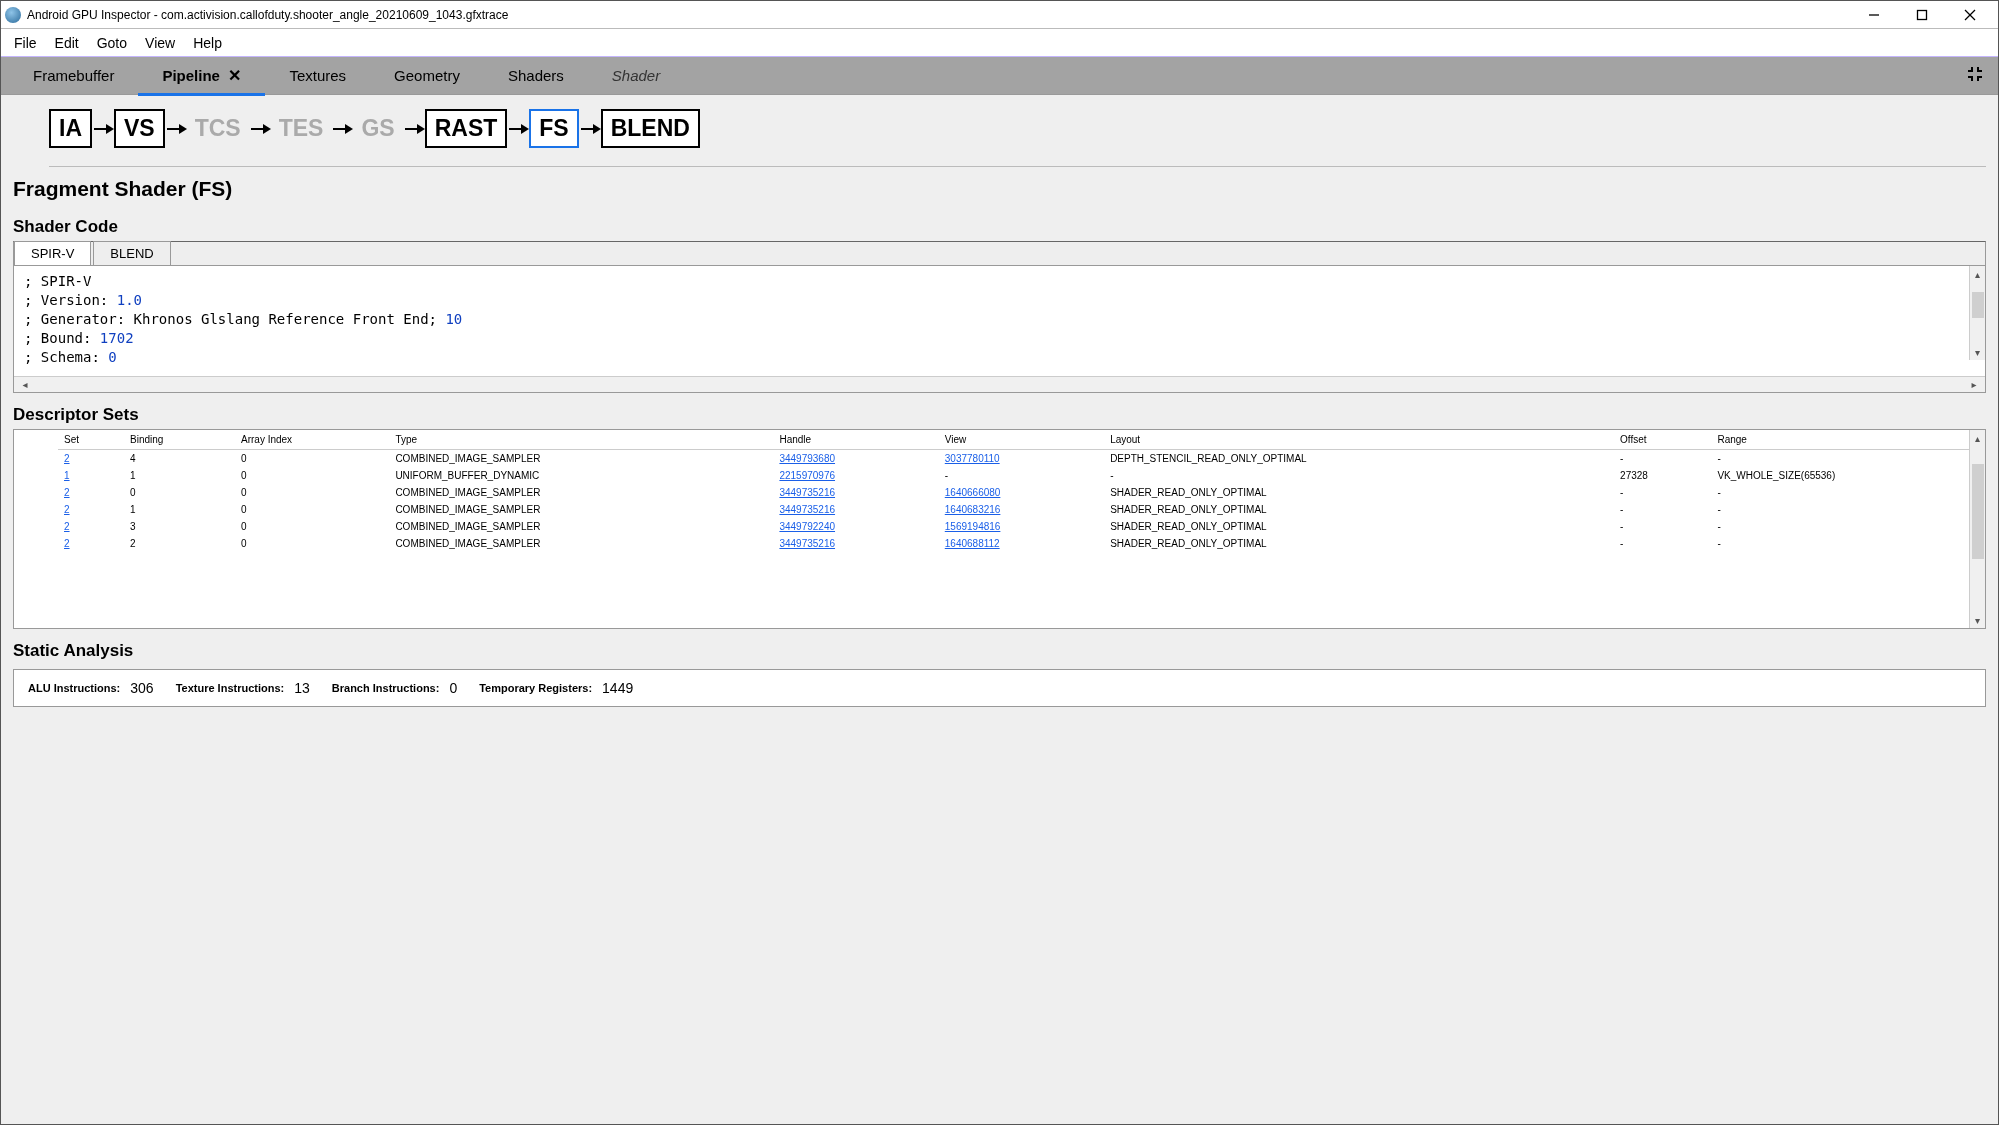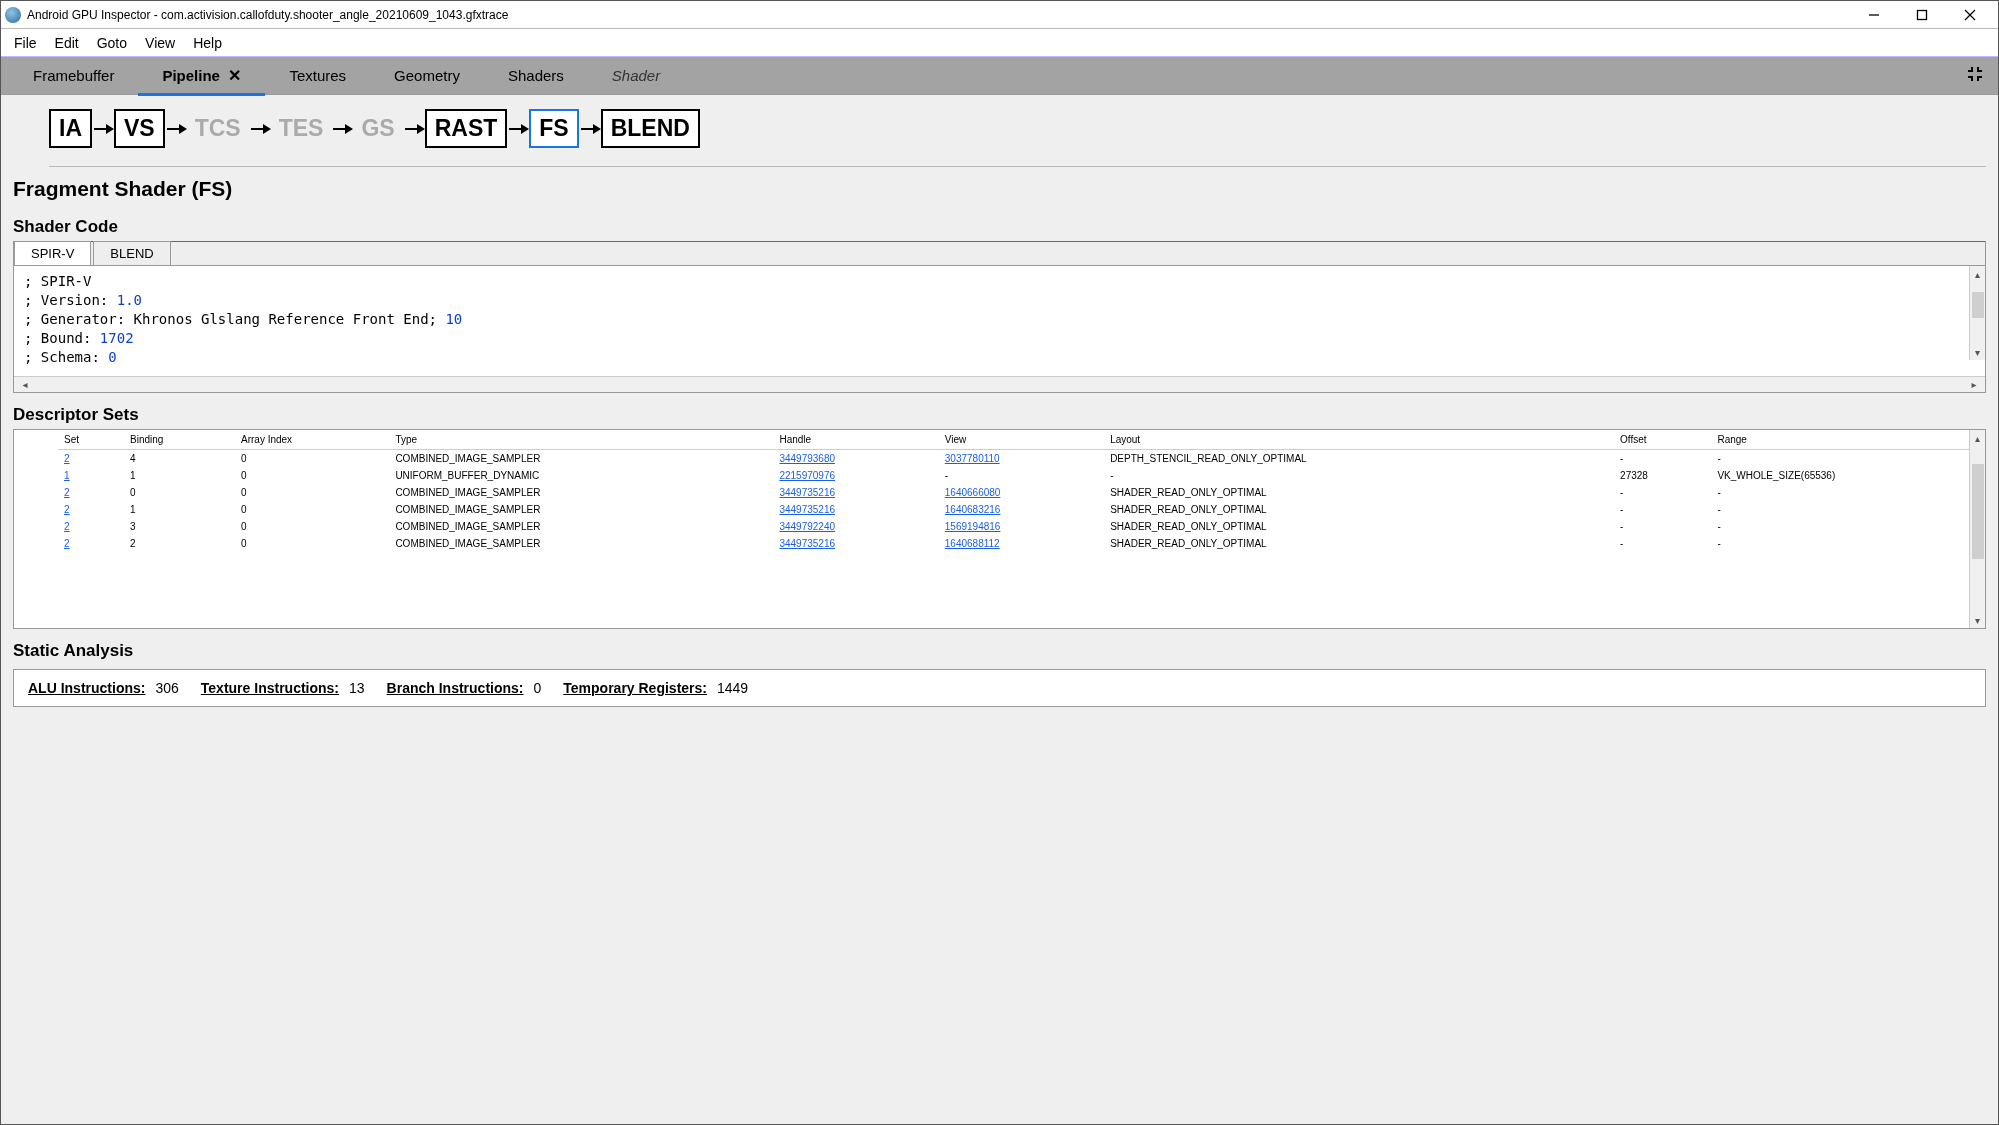--- a/index.html
+++ b/index.html
@@ -60,21 +60,21 @@
 .tbl { width:100%; border-collapse:collapse; font-size:10px;margin-left:44px; }
 .tbl th { text-align:left; font-weight:400; padding:4px 6px; border-bottom:1px solid #ccc; }
 .tbl td { padding:3px 6px; }
 .tbl a { color:#1a5fe8; text-decoration:underline; }
 .tbl-scroll-v { position:absolute; right:0; top:0; bottom:0; width:16px; background:#f0f0f0; border-left:1px solid #ccc; display:flex; flex-direction:column; align-items:center; justify-content:space-between; }
 .tbl-scroll-v .thumb { width:12px; height:95px; background:#cfcfcf; margin-top:18px; }
 .tbl-scroll-v .sbtn { height:16px; width:100%; display:flex; align-items:center; justify-content:center; }
 
 
 .stat-box { border:1px solid #999; background:#fff; display:flex; align-items:center; padding:10px 14px; gap:4px; margin-top:4px; }
-.stat-box .lbl { font-weight:700; font-size:14px;text-decoration:underline; }
+.stat-box .lbl { font-weight:700; font-size:11px; }
 .stat-box .val { font-size:14px; margin:0 18px 0 6px; }
 
 
 .statusbar { height:26px; background:#efefef; border-top:1px solid #aaa; display:flex; align-items:center; padding:0 6px; font-size:13px; }
 .statusbar .cell { padding:0 10px; border-right:1px solid #bbb; height:100%; display:flex; align-items:center; }
 .statusbar .cell .hl { background:#dadada; padding:0 2px; }
 .statusbar .updater { margin-left:auto; color:#1a5fe8; text-decoration:underline; padding-right:4px; }
 
 .tri { font-size:10px; color:#555; }
 </style>

